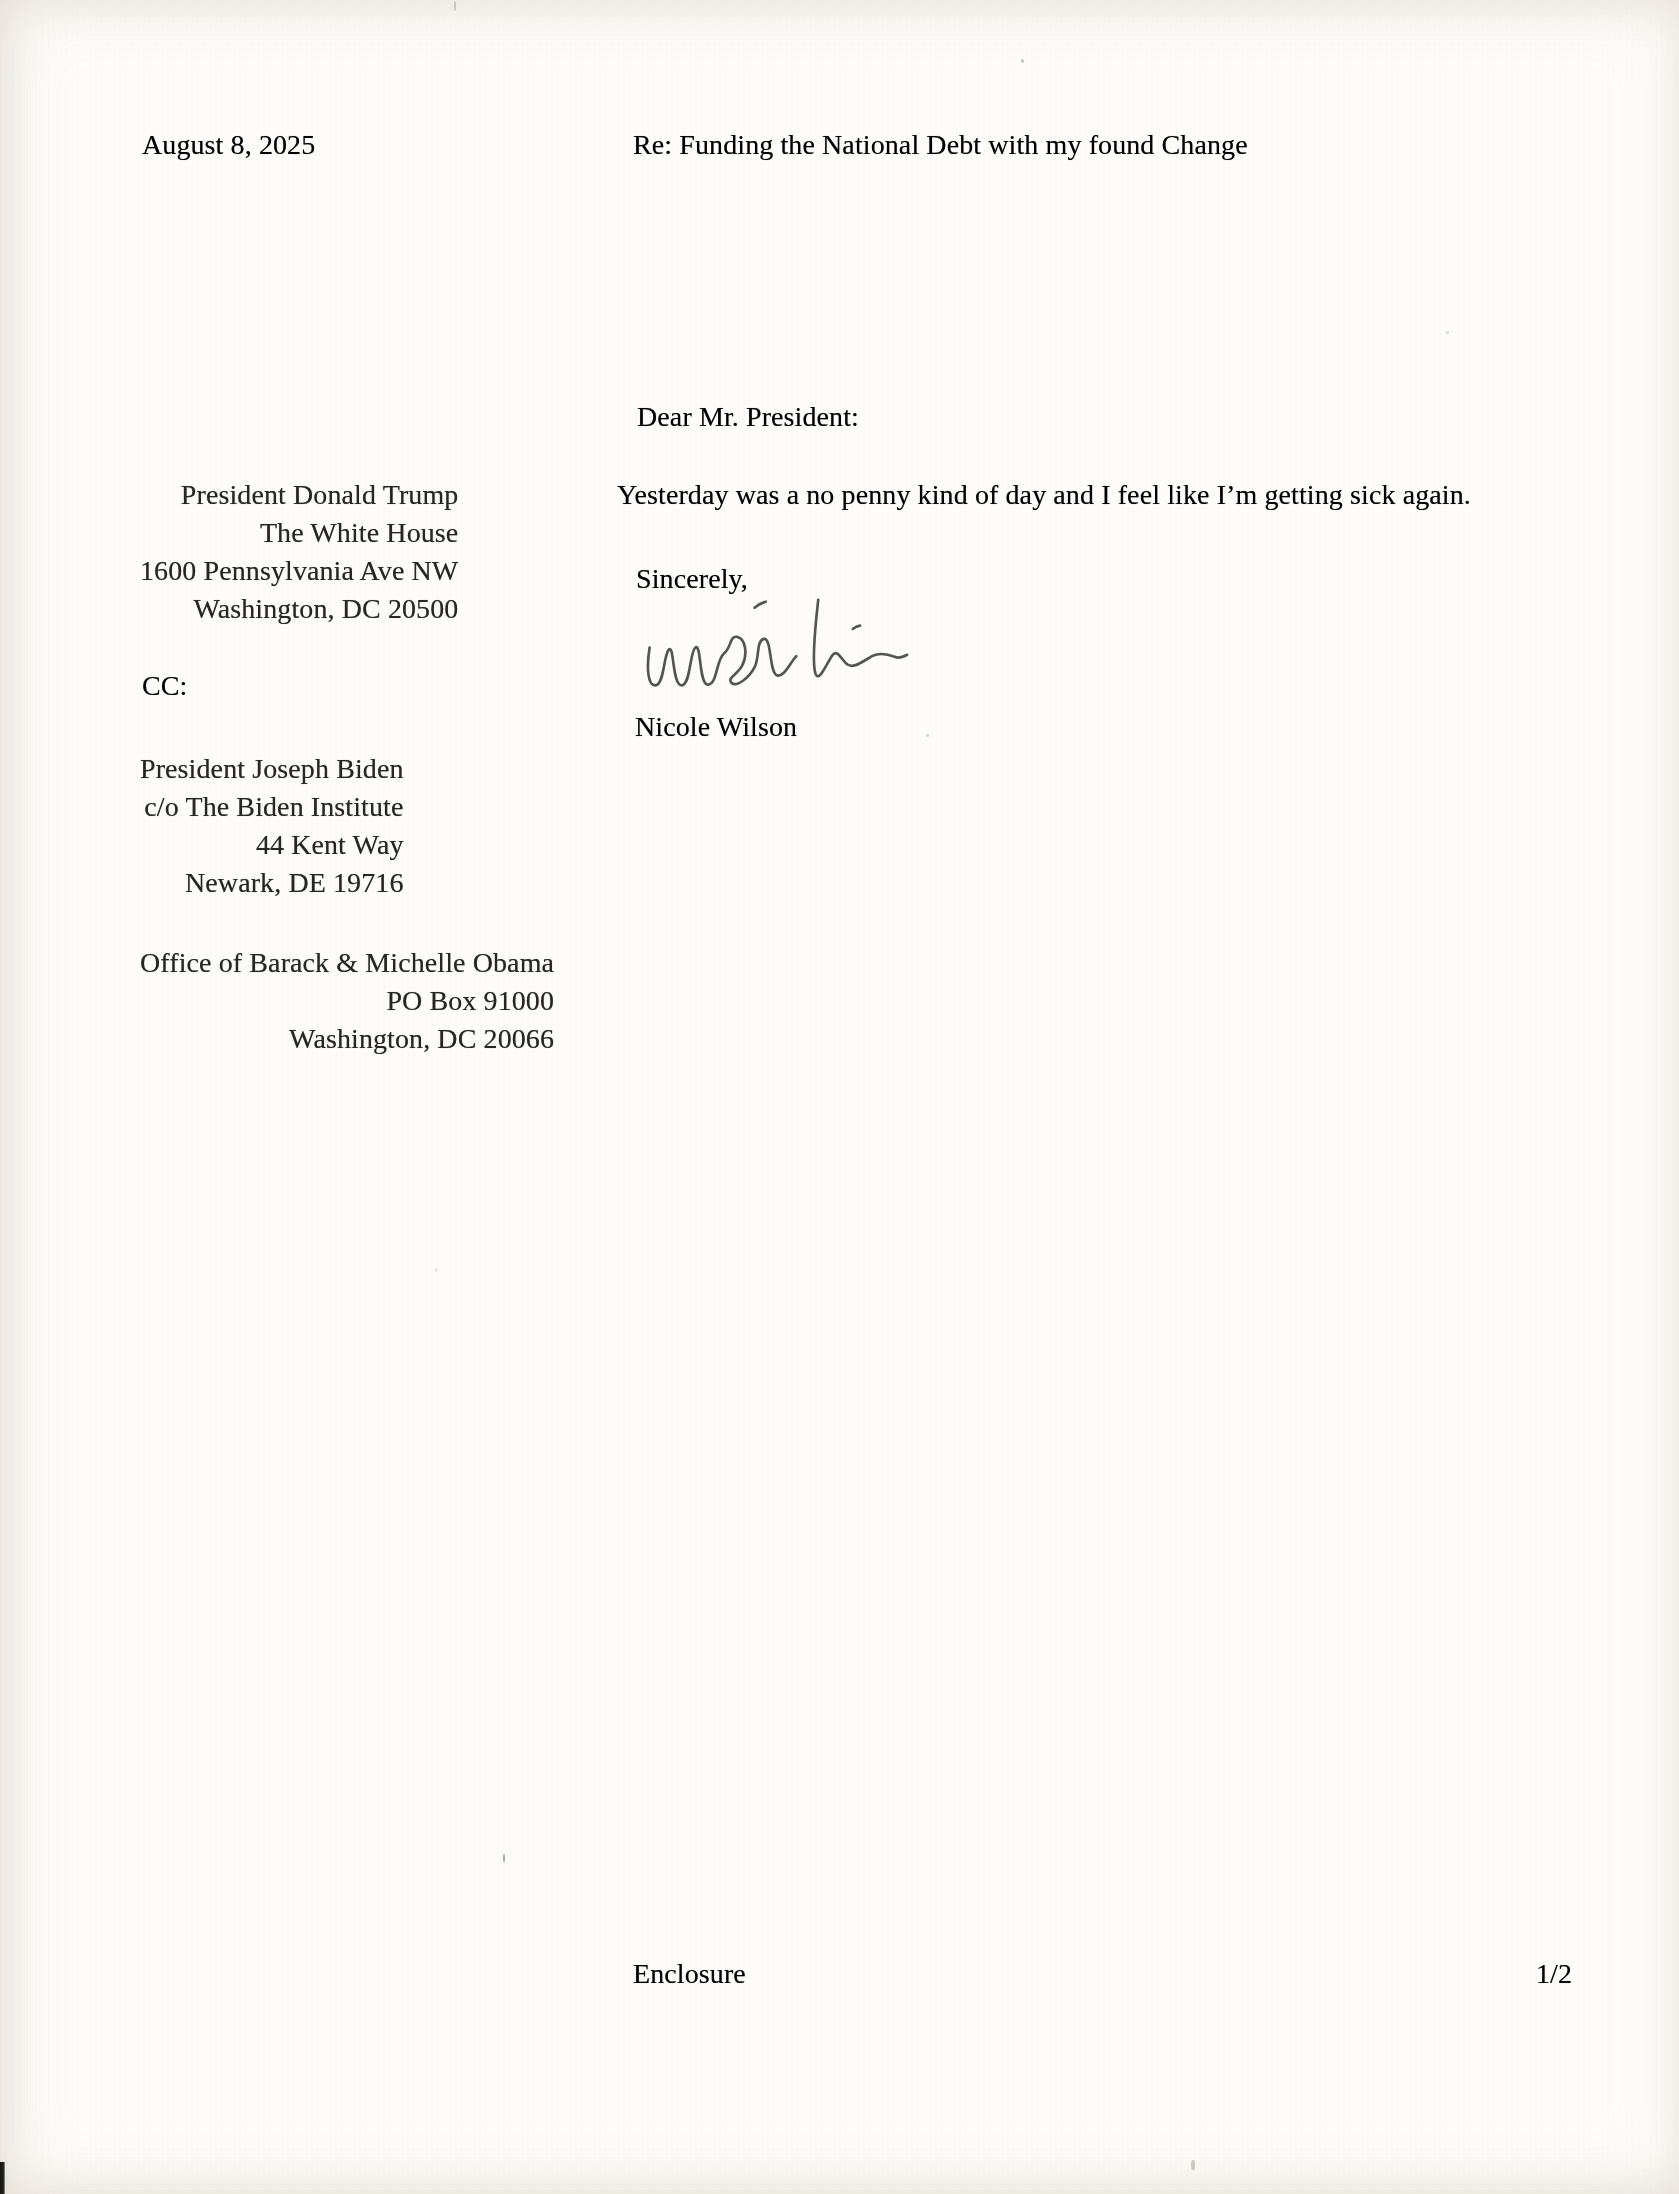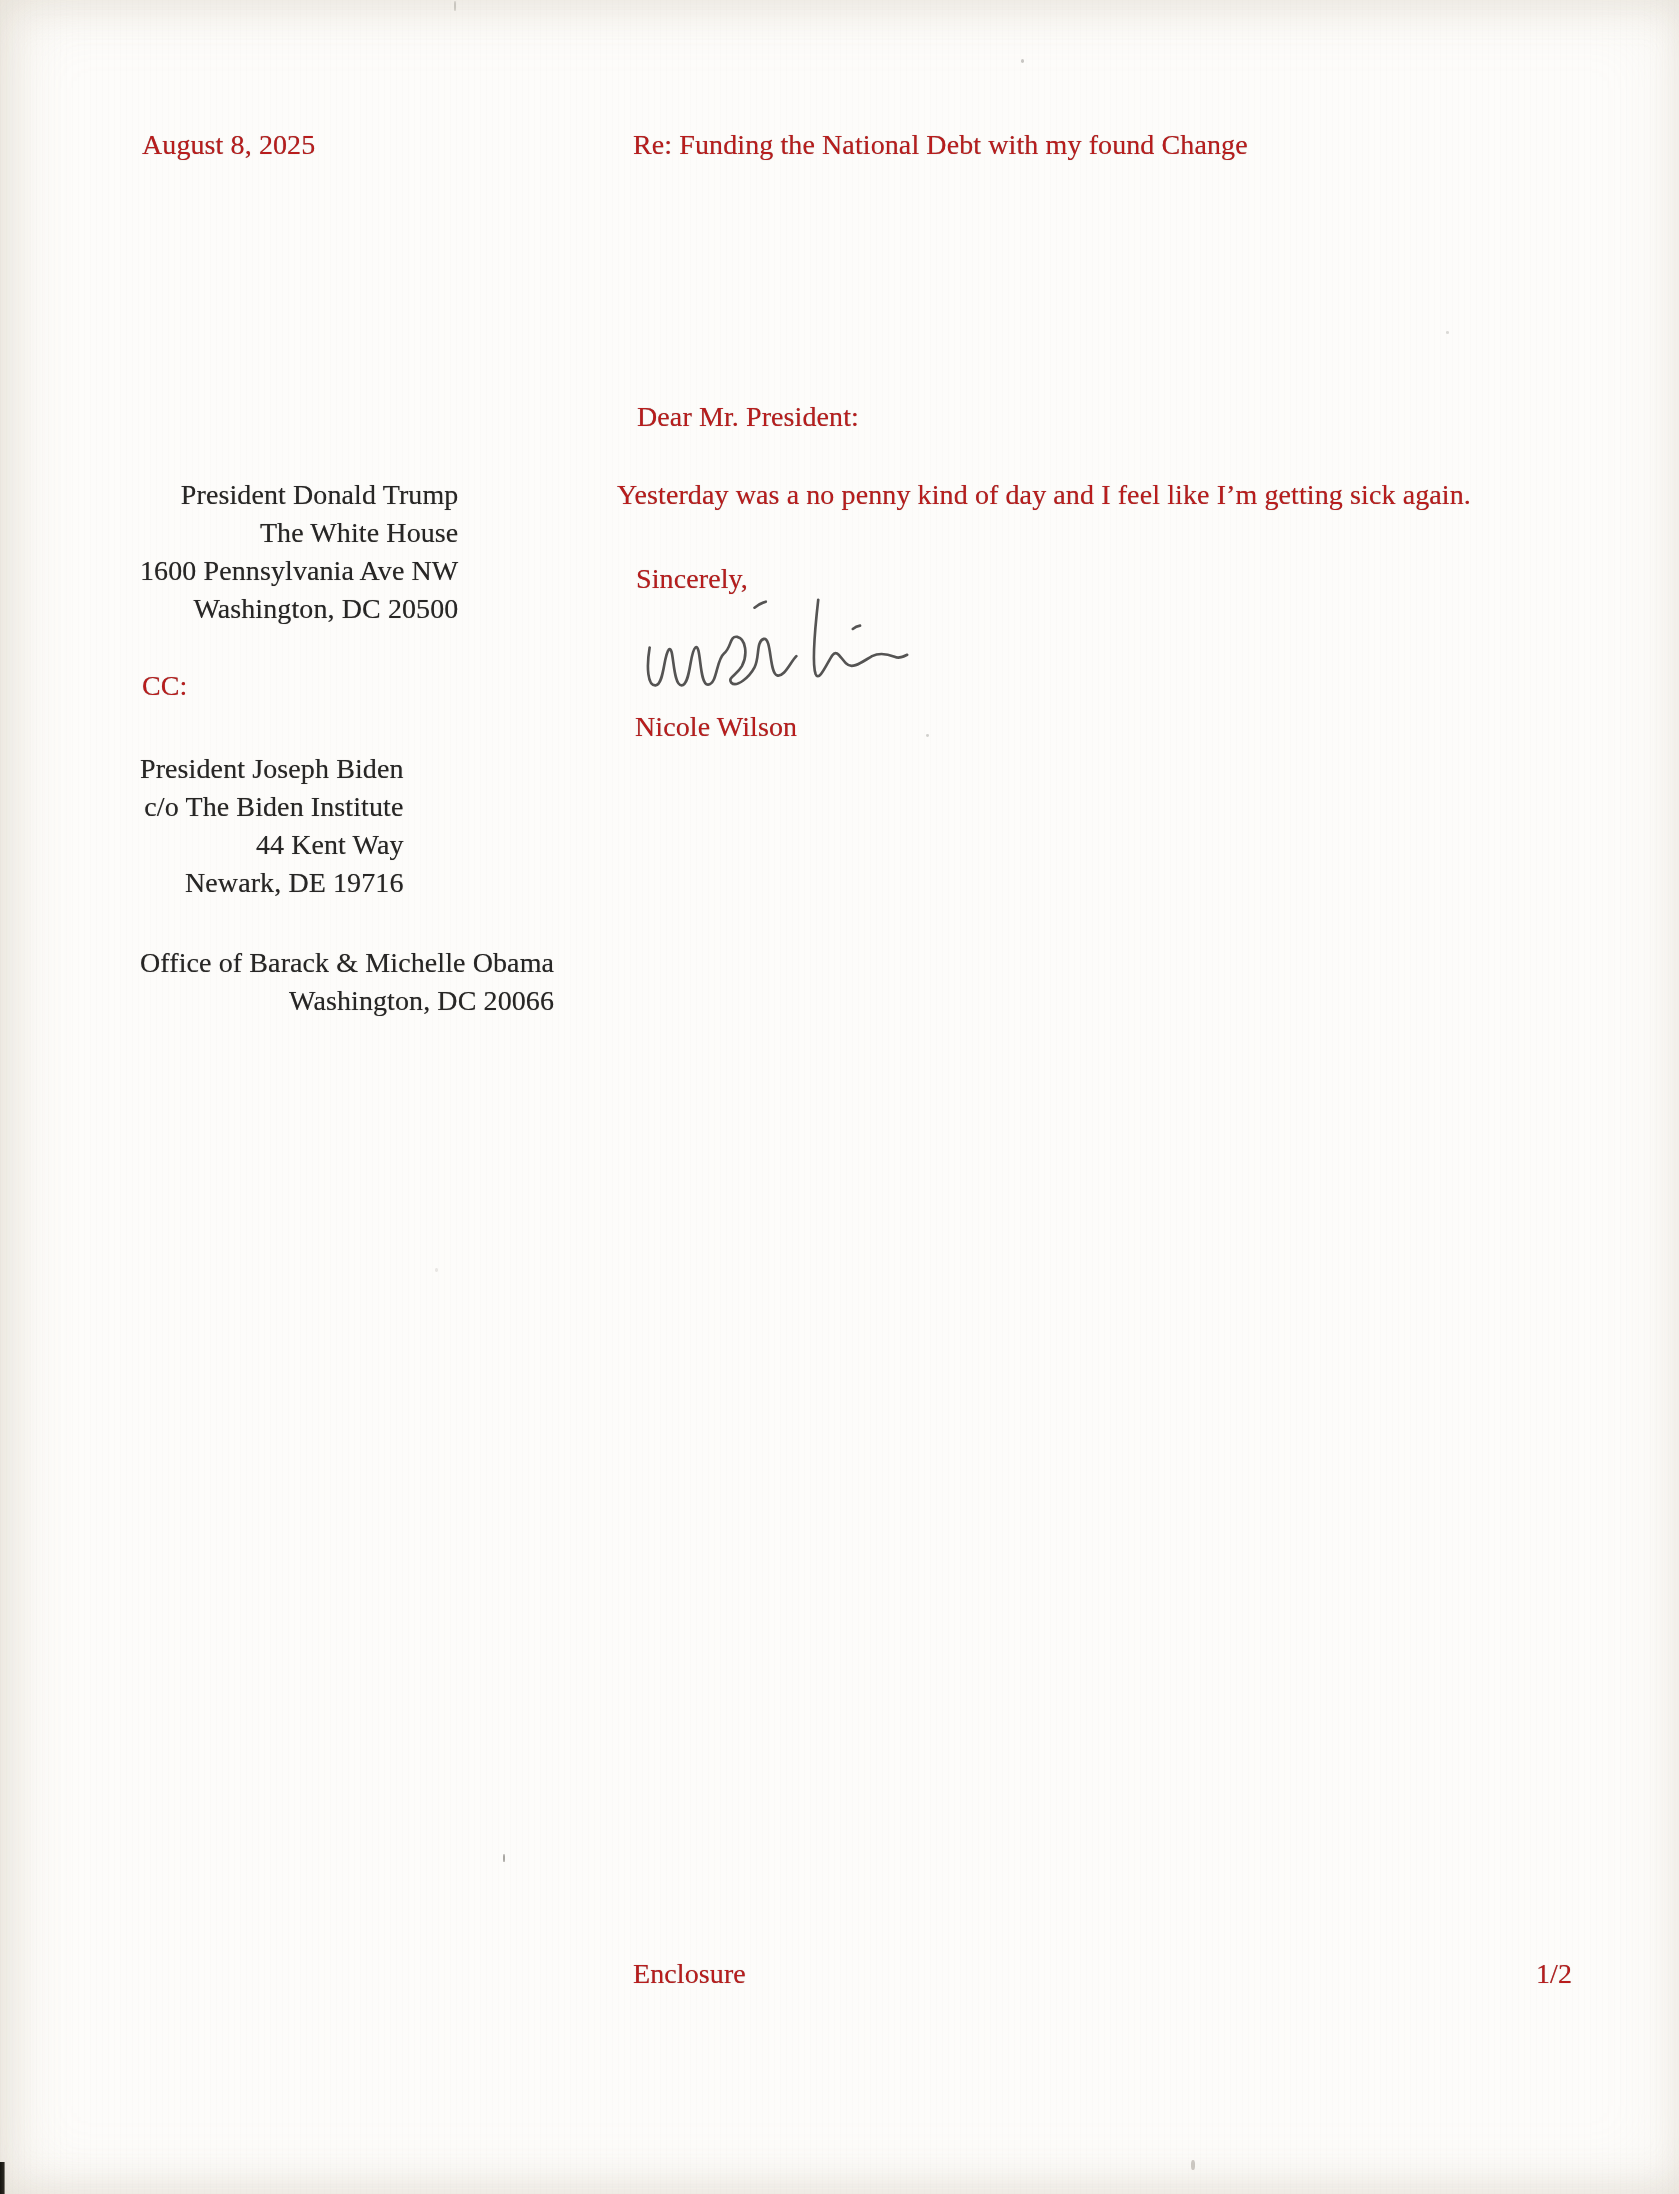--- a/index.html
+++ b/index.html
@@ -34,21 +34,21 @@
       rgba(170, 165, 155, 0.028) 0px, rgba(170, 165, 155, 0.028) 1.3px,
       rgba(255, 255, 255, 0) 1.3px, rgba(255, 255, 255, 0) 6px
     );
     pointer-events: none;
   }
   .line {
     position: absolute;
     font-size: 28px;
     line-height: 38px;
     white-space: pre;
-    color: #b91c1c;
+    color: #000000;
     text-shadow: 0 0 0.7px rgba(45, 43, 40, 0.55);
     letter-spacing: 0.1px;
   }
   .block {
     position: absolute;
     font-size: 28px;
     line-height: 38px;
     color: #272625;
     text-shadow: 0 0 0.7px rgba(45, 43, 40, 0.55);
     letter-spacing: 0.1px;
@@ -119,20 +119,21 @@
 
   <div class="block" style="left:140px; top:750px;">
     <div>President Joseph Biden</div>
     <div>c/o The Biden Institute</div>
     <div>44 Kent Way</div>
     <div>Newark, DE 19716</div>
   </div>
 
   <div class="block" style="left:140px; top:944px;">
     <div>Office of Barack &amp; Michelle Obama</div>
+    <div>PO Box 91000</div>
     <div>Washington, DC 20066</div>
   </div>
 
 
   <div class="line" style="left:633px; top:1955px;">Enclosure</div>
   <div class="line" style="left:1536px; top:1955px;">1/2</div>
 
   <div class="speck" style="left:454px; top:1.3px; width:2px; height:10px; background:rgba(125,122,115,0.35);"></div>
   <div class="speck" style="left:1021px; top:59px; width:3.3px; height:4px; background:rgba(100,98,92,0.35);"></div>
   <div class="speck" style="left:1446px; top:331px; width:3.3px; height:2.7px; background:rgba(120,116,108,0.25);"></div>

